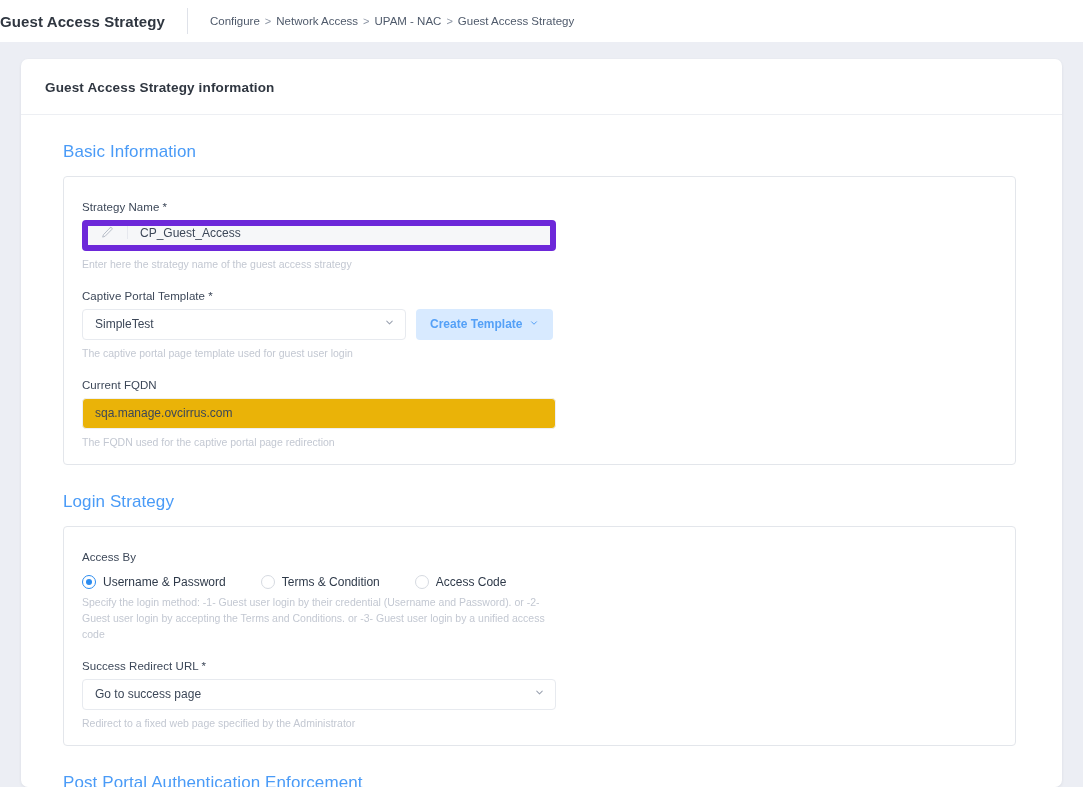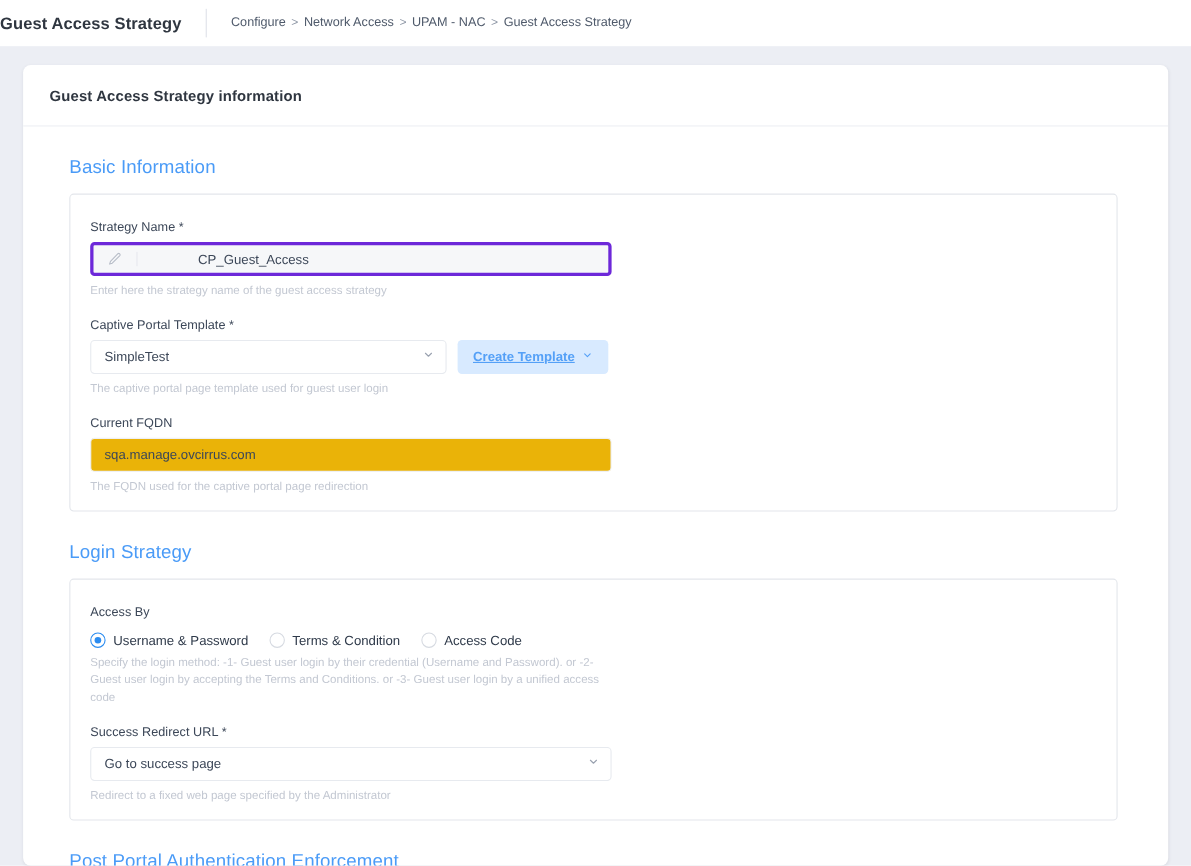--- a/index.html
+++ b/index.html
@@ -110,28 +110,27 @@
     margin-top: 6px;
     line-height: 1.5;
     max-width: 472px;
   }
 
   
   .input-row { display: flex; align-items: center; gap: 10px; }
 
   .input-prefixed {
     display: flex;
-    align-items: center;
+    align-items: flex-start;
     width: 474px;
     height: 31px;
     background: #f6f7f9;
-    border: 3px solid #6d28d9;
+    border: 6px solid #6d28d9;
     border-radius: 4px;
     overflow: hidden;
-    gap: 43px;
   }
   .input-prefix {
     width: 40px;
     display: flex;
     align-items: center;
     justify-content: center;
     border-right: 1px solid #e6e8ee;
   }
   .input-prefix svg { display: block; }
   .input-prefixed input {
@@ -188,28 +187,27 @@
     color: #54a0f7;
     font-family: inherit;
     font-size: 12px;
     font-weight: 600;
     padding: 0 14px;
     display: flex;
     align-items: center;
     gap: 7px;
     cursor: pointer;
     white-space: nowrap;
-    text-decoration: underline;
   }
 
   
   .radio-row {
     display: flex;
     align-items: center;
-    gap: 19px;
+    gap: 35px;
     margin-top: 12px;
   }
   .radio-opt {
     display: flex;
     align-items: center;
     gap: 7px;
     cursor: pointer;
     font-size: 12px;
     color: #2f3a4a;
     white-space: nowrap;

